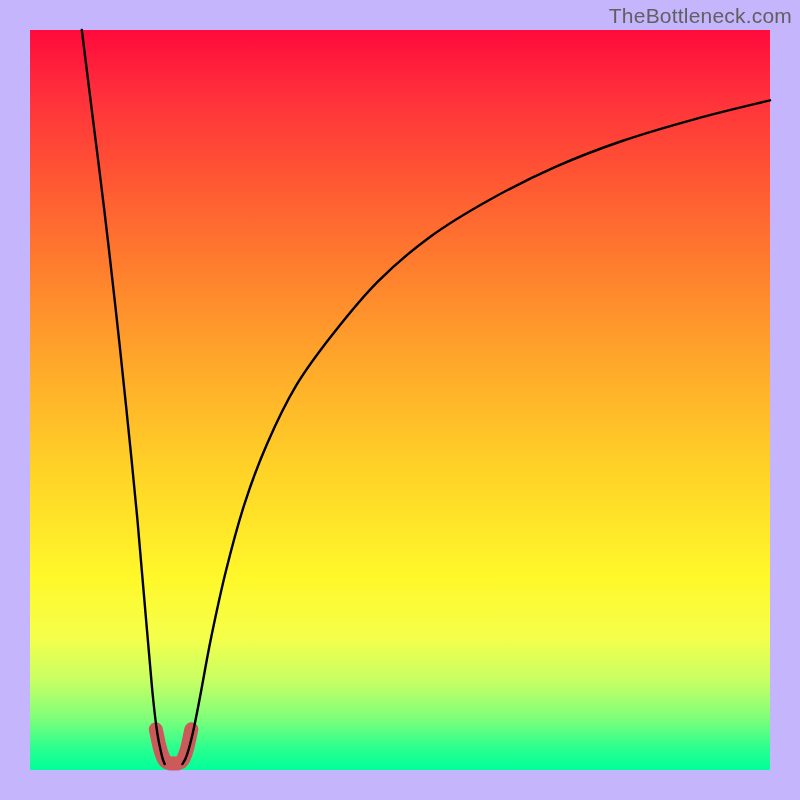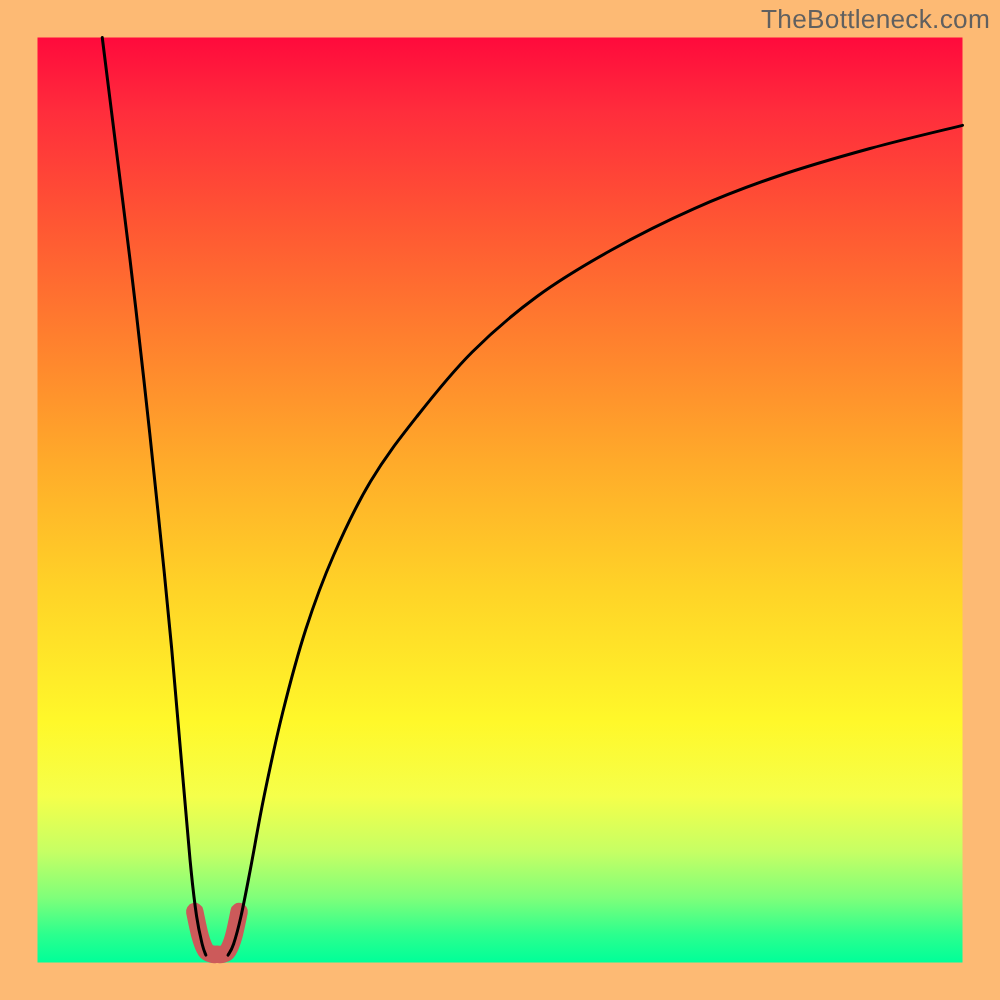--- a/index.html
+++ b/index.html
@@ -10,21 +10,21 @@
     background: #000;
     overflow: hidden;
     font-family: Arial, Helvetica, sans-serif;
   }
   .frame {
     position: absolute;
     left: 0;
     top: 0;
     width: 800px;
     height: 800px;
-    background: #fdba74;
+    background: #c4b5fd;
   }
   .plot-area {
     position: absolute;
     left: 30px;
     top: 30px;
     width: 740px;
     height: 740px;
     background: linear-gradient(to bottom,
       #ff0a3c 0%,
       #ff2d3c 8%,

